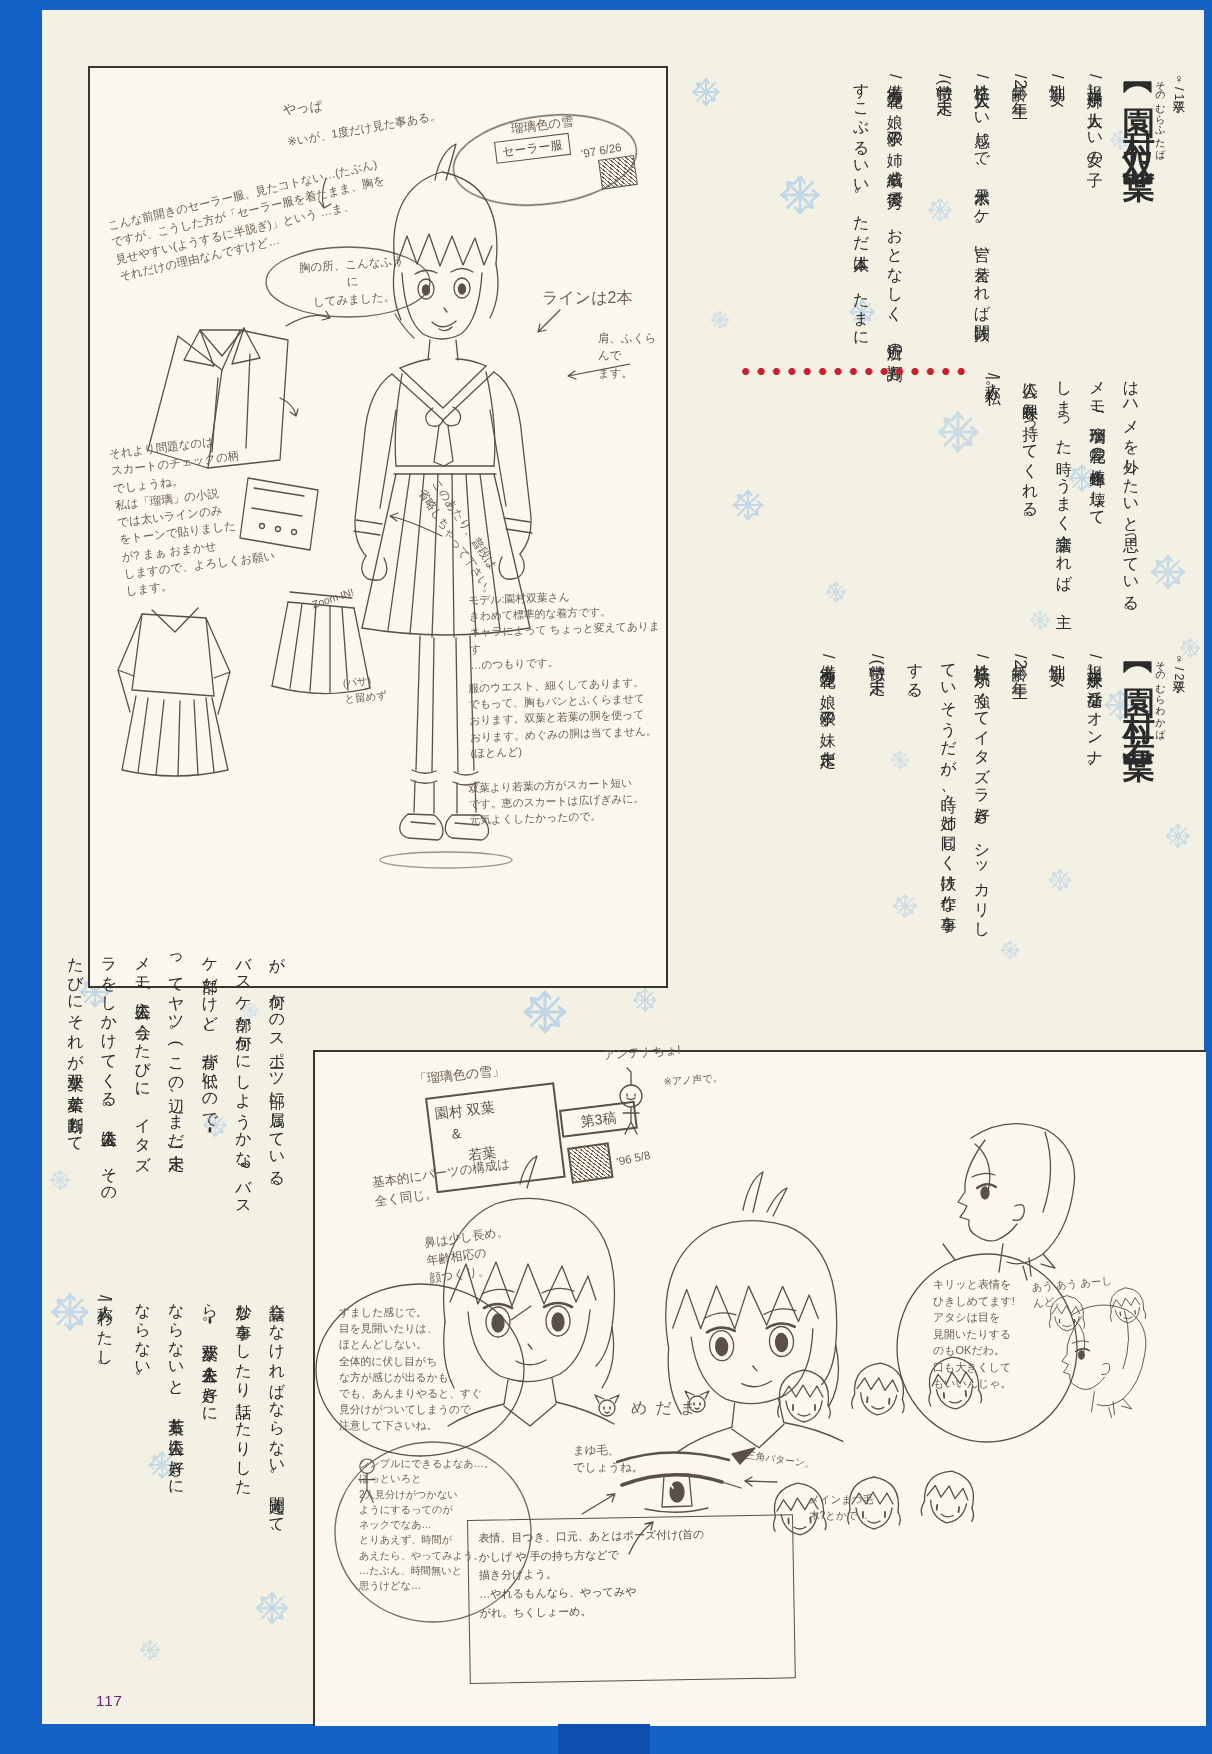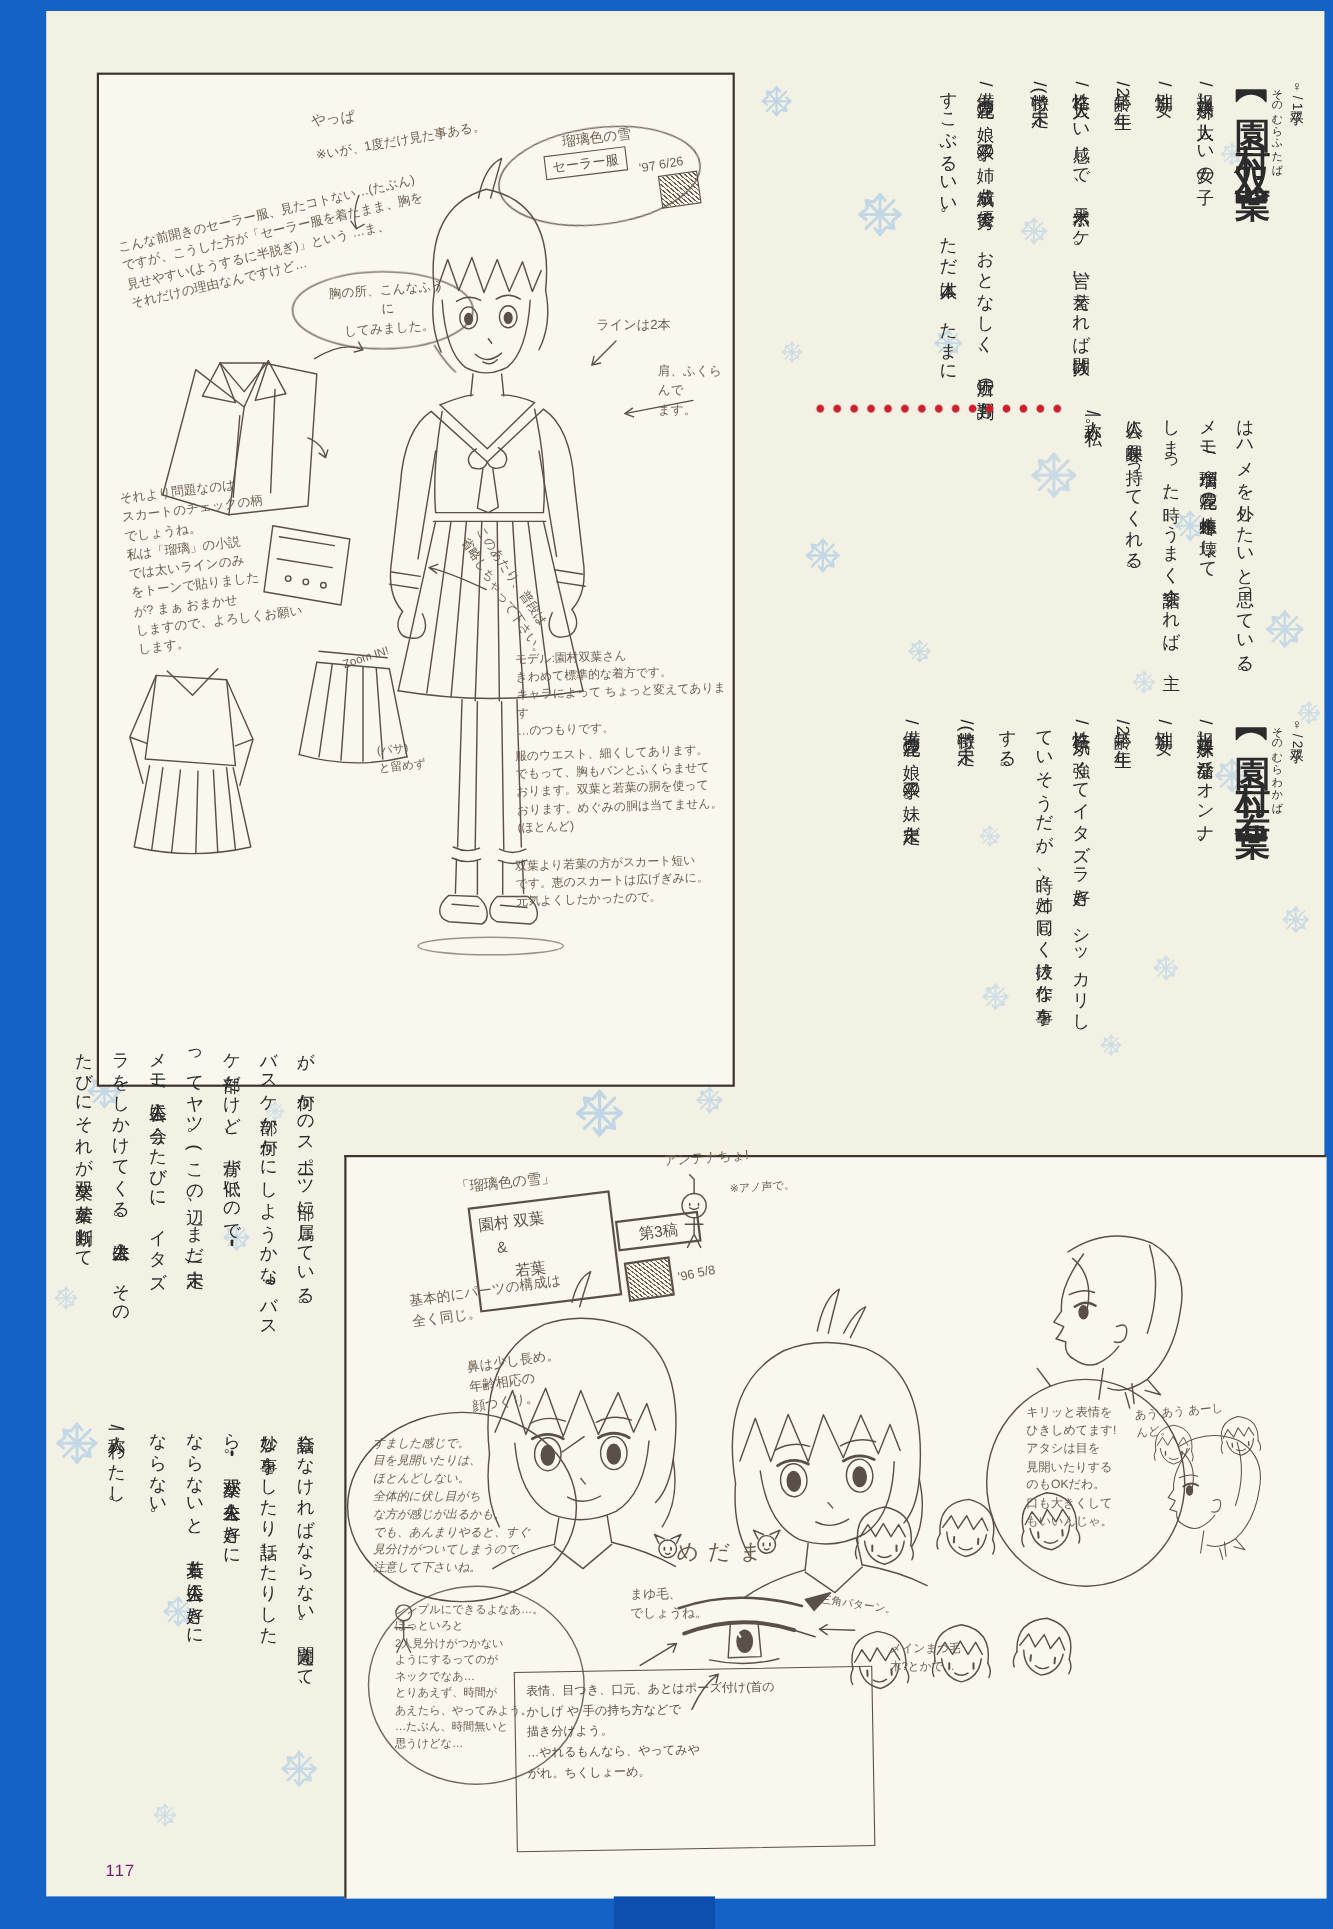--- a/index.html
+++ b/index.html
@@ -179,21 +179,21 @@
 ですが、こうした方が「セーラー服を着たまま、胸を
 見せやすい(ようするに半脱ぎ)」という …ま、
 それだけの理由なんですけど…</span>
     <span class="hw" style="left:206px;top:192px;transform:rotate(-4deg);text-align:center;width:110px;">胸の所、こんなふうに
 してみました。</span>
     <span class="hw" style="left:420px;top:52px;font-size:12.5px;transform:rotate(-7deg);">瑠璃色の雪</span>
     <span class="hw hbox" style="left:404px;top:74px;font-size:12px;padding:1px 6px;border-width:1.5px;transform:rotate(-7deg);">セーラー服</span>
     <span class="hw" style="left:490px;top:78px;transform:rotate(-10deg);">'97 6/26</span>
     <span class="hbox" style="left:508px;top:92px;width:34px;height:28px;transform:rotate(-8deg);border-width:1.5px;
           background:repeating-linear-gradient(48deg,rgba(91,80,70,0) 0 2px,#6b5e51 2px 3px);"></span>
-    <span class="hw" style="left:452px;top:218px;font-size:12px;">ラインは2本</span>
+    <span class="hw" style="left:452px;top:218px;font-size:16px;">ラインは2本</span>
     <span class="hw" style="left:508px;top:262px;">肩、ふくらんで
 ます。</span>
     <span class="hw" style="left:18px;top:378px;transform:rotate(-7deg);">それより問題なのは
 スカートのチェックの柄
 でしょうね。
 私は「瑠璃」の小説
 では太いラインのみ
 をトーンで貼りました
 が? まぁ おまかせ
 しますので、よろしくお願い
@@ -379,39 +379,39 @@
          font-size:14px;text-align:center;line-height:24px;">第3稿</div>
     <div class="hbox" style="left:252px;top:96px;width:38px;height:32px;transform:rotate(-8deg);
          background:repeating-linear-gradient(46deg,rgba(91,80,70,0) 0 2px,#6b5e51 2px 3px);"></div>
     <span class="hw" style="left:300px;top:102px;transform:rotate(-12deg);">'96 5/8</span>
 
     <span class="hw" style="left:56px;top:122px;font-size:12.5px;transform:rotate(-8deg);">基本的にパーツの構成は
 全く同じ。</span>
     <span class="hw" style="left:108px;top:182px;font-size:12px;transform:rotate(-8deg);">鼻は少し長め。
 年齢相応の
 顔つくり。</span>
-    <span class="hw" style="left:24px;top:252px;font-size:10.8px;font-style:italic;">すました感じで。
+    <span class="hw" style="left:24px;top:252px;font-size:10.8px;">すました感じで。
 目を見開いたりは、
 ほとんどしない。
 全体的に伏し目がち
 な方が感じが出るかも。
 でも、あんまりやると、すぐ
 見分けがついてしまうので
 注意して下さいね。</span>
     <span class="hw" style="left:288px;top:-6px;font-size:12px;transform:rotate(-4deg);">アンテナちょ!</span>
     <span class="hw" style="left:348px;top:22px;font-size:10px;transform:rotate(-4deg);">※アノ声で。</span>
     <span class="hw" style="left:618px;top:224px;font-size:11px;">キリッと表情を
 ひきしめてます!
 アタシは目を
 見開いたりする
 のもOKだわ。
 口も大きくして
 もいいんじゃ。</span>
     <span class="hw" style="left:716px;top:228px;font-size:10.5px;transform:rotate(-5deg);width:90px;">あう あう あーしんど。</span>
-    <span class="hw" style="left:300px;top:344px;font-size:20px;letter-spacing:8px;">めだま</span>
+    <span class="hw" style="left:316px;top:344px;font-size:16px;letter-spacing:8px;">めだま</span>
     <span class="hw" style="left:258px;top:390px;">まゆ毛、
 でしょうね。</span>
     <span class="hw" style="left:432px;top:396px;font-size:9.8px;transform:rotate(8deg);">三角パターン。</span>
     <span class="hw" style="left:494px;top:440px;font-size:10.5px;">メインまつ毛
 木?とかで…</span>
     <span class="hw" style="left:44px;top:404px;font-size:10.2px;">シンプルにできるよなあ…。
 ほっといろと
 2人見分けがつかない
 ようにするってのが
 ネックでなあ…

